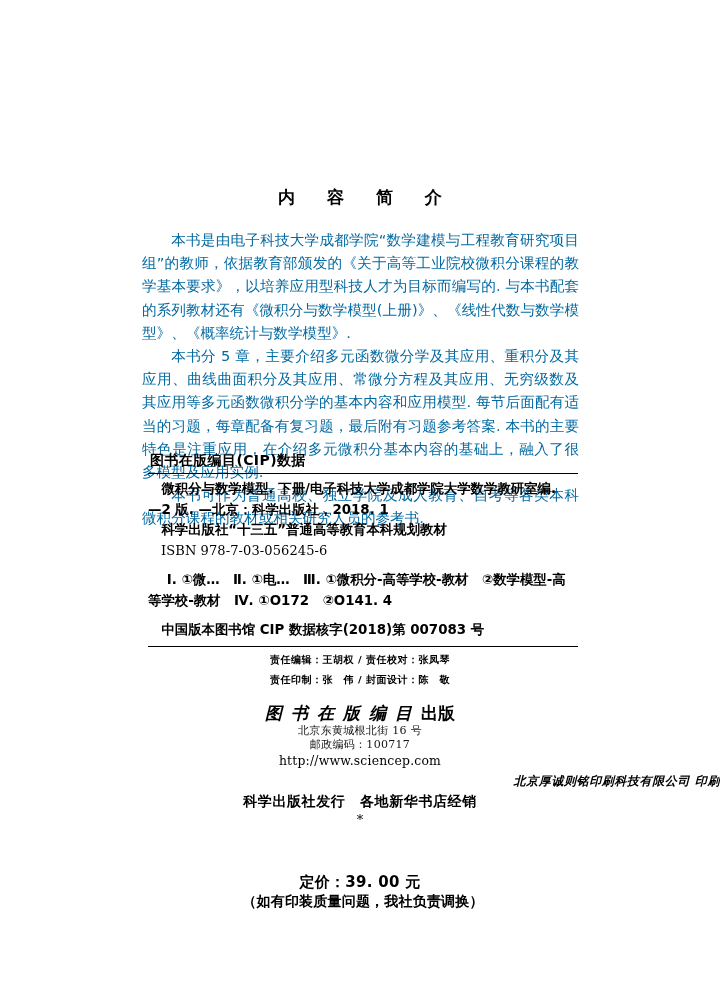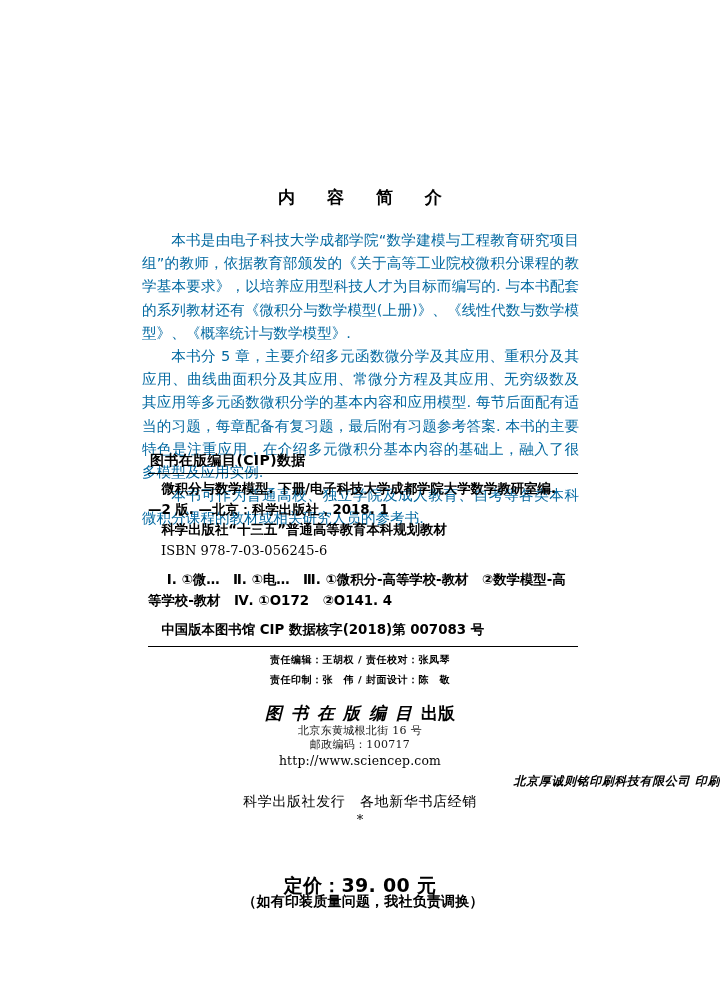--- a/index.html
+++ b/index.html
@@ -164,21 +164,21 @@
     font-size: 12px;
     font-weight: bold;
     font-style: italic;
     line-height: 19px;
     letter-spacing: 0.6px;
     margin-top: 2px;
     text-align: right;
   }
   .pub-dist {
     font-family: "DejaVu Sans", "Liberation Sans", sans-serif;
-    font-weight: normal;
+    font-weight: bold;
     font-size: 14px;
     line-height: 21px;
     letter-spacing: 0.6px;
   }
   .star {
     font-family: "DejaVu Serif", "Liberation Serif", serif;
     font-size: 13px;
     line-height: 15px;
     letter-spacing: 0;
   }
@@ -214,21 +214,21 @@
   }
 
   .price {
     position: absolute;
     left: 0;
     top: 873px;
     width: 720px;
     text-align: center;
     font-family: "DejaVu Sans", "Liberation Sans", sans-serif;
     font-weight: bold;
-    font-size: 19px;
+    font-size: 15px;
     letter-spacing: 0.3px;
   }
   .exchange-note {
     position: absolute;
     left: 3px;
     top: 893px;
     width: 720px;
     text-align: center;
     font-family: "DejaVu Sans", "Liberation Sans", sans-serif;
     font-weight: bold;

